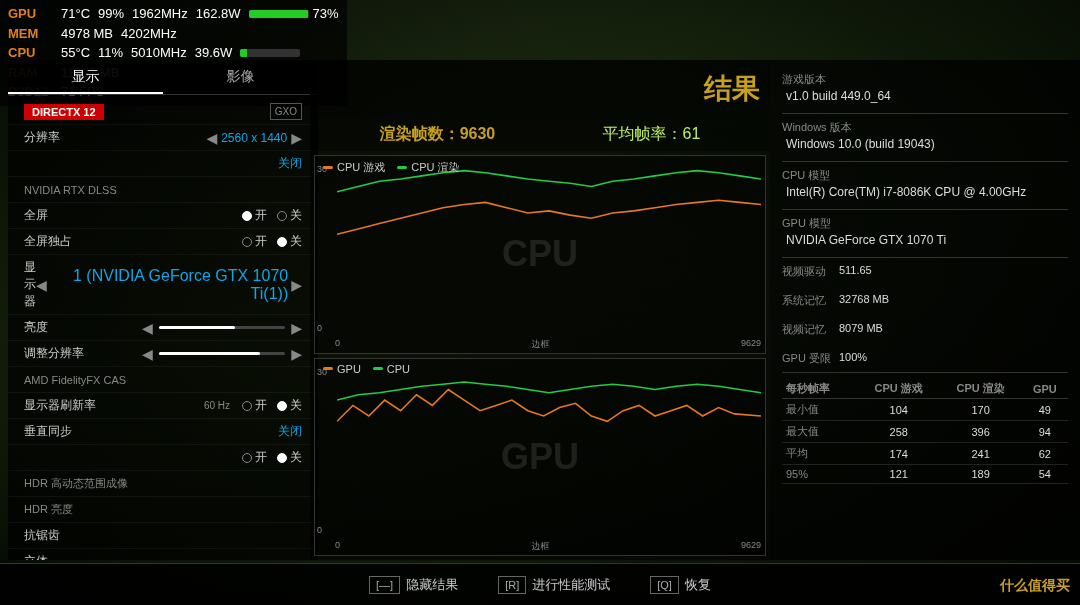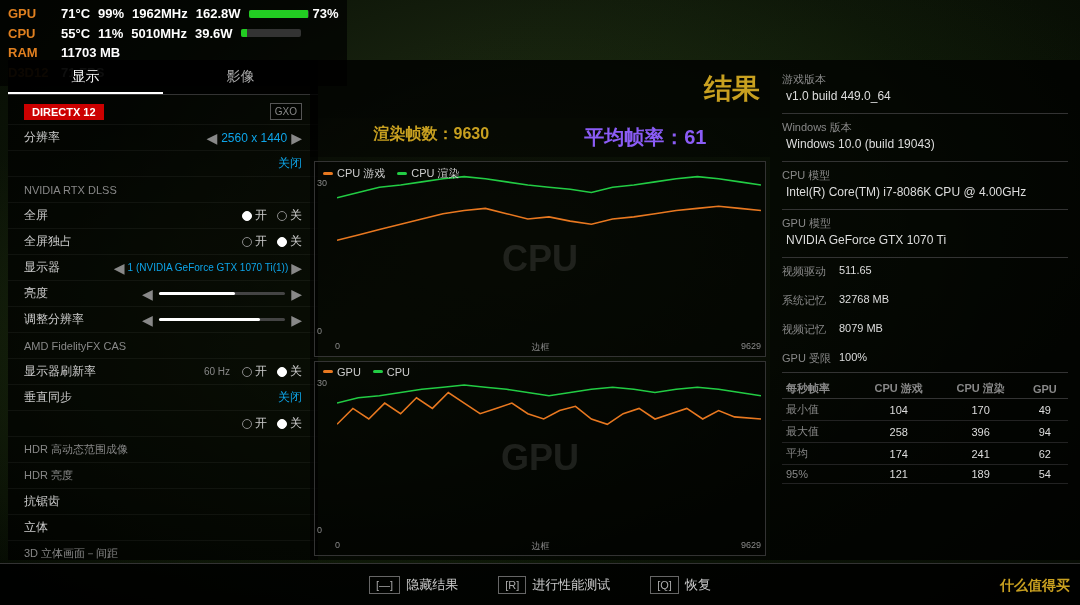--- a/index.html
+++ b/index.html
@@ -44,21 +44,21 @@
       display: flex;
       align-items: center;
       gap: 8px;
       white-space: nowrap;
     }
     .hud-label { color: #e08020; font-weight: bold; min-width: 45px; }
     .hud-label.cpu-label { color: #e08020; }
     .hud-label.mem-label { color: #e08020; }
     .hud-label.ram-label { color: #e08020; }
     .hud-label.d3d-label { color: #e08020; }
-    .hud-val { color: #ffffff; font-weight: bold; }
+    .hud-val { color: #ffffff; }
     .hud-bar-wrap { display: flex; align-items: center; gap: 4px; }
     .hud-bar { width: 60px; height: 8px; background: #333; border-radius: 2px; overflow: hidden; }
     .hud-bar-fill { height: 100%; background: #22cc22; }
 
     
     .left-panel {
       position: absolute;
       top: 60px;
       left: 8px;
       width: 310px;
@@ -247,21 +247,21 @@
       left: 50%;
       transform: translate(-50%, -50%);
       font-size: 36px;
       font-weight: bold;
       color: rgba(180,180,180,0.15);
       pointer-events: none;
     }
     .chart-yaxis {
       position: absolute;
       left: 2px;
-      top: 12px; bottom: 16px;
+      top: 4px; bottom: 16px;
       display: flex;
       flex-direction: column;
       justify-content: space-between;
       padding: 4px 0;
     }
     .chart-yval { font-size: 9px; color: #888; }
     .chart-xaxis {
       position: absolute;
       bottom: 2px;
       left: 20px; right: 4px;
@@ -382,20 +382,25 @@
     <span class="hud-val">1962MHz</span>
     <span class="hud-val">162.8W</span>
     <div class="hud-bar-wrap">
       <div class="hud-bar">
         <div class="hud-bar-fill" style="width:99%"></div>
       </div>
       <span class="hud-val">73%</span>
     </div>
   </div>
   <div class="hud-row">
+    <span class="hud-label mem-label">MEM</span>
+    <span class="hud-val">4978 MB</span>
+    <span class="hud-val">4202MHz</span>
+  </div>
+  <div class="hud-row">
     <span class="hud-label cpu-label">CPU</span>
     <span class="hud-val">55°C</span>
     <span class="hud-val">11%</span>
     <span class="hud-val">5010MHz</span>
     <span class="hud-val">39.6W</span>
     <div class="hud-bar-wrap">
       <div class="hud-bar">
         <div class="hud-bar-fill" style="width:11%"></div>
       </div>
     </div>
@@ -466,21 +471,21 @@
         <span class="radio-opt">
           <span class="radio-circle selected"></span>关
         </span>
       </div>
     </div>
 
     <div class="setting-row">
       <span class="setting-label">显示器</span>
       <div class="slider-row" style="width:auto;gap:3px">
         <span class="arrow-btn">◀</span>
-        <span class="setting-value" style="font-size:10px">1 (NVIDIA GeForce GTX 1070 Ti(1))</span>
+        <span class="setting-value" style="font-size:16px">1 (NVIDIA GeForce GTX 1070 Ti(1))</span>
         <span class="arrow-btn">▶</span>
       </div>
     </div>
 
     <div class="setting-row">
       <span class="setting-label">亮度</span>
       <div class="slider-row" style="width:160px">
         <span class="arrow-btn">◀</span>
         <div class="slider-track">
           <div class="slider-fill" style="width:60%"></div>
@@ -560,21 +565,21 @@
   <div class="result-header">
     <div class="result-title">结果</div>
   </div>
   <div class="result-stats">
     <div class="stat-item">
       <span style="color:#c8a020;font-size:16px;font-weight:bold">
         <span>渲染帧数：</span><span>9630</span>
       </span>
     </div>
     <div class="stat-item">
-      <span style="color:#8b5cf6;font-size:20px;font-weight:bold">
+      <span style="color:#bef264;font-size:16px;font-weight:normal">
         <span>平均帧率：</span><span>61</span>
       </span>
     </div>
   </div>
 
   <div class="charts-area">
 
     <div class="chart-container">
       <div class="chart-legend">
         <div class="legend-item">

